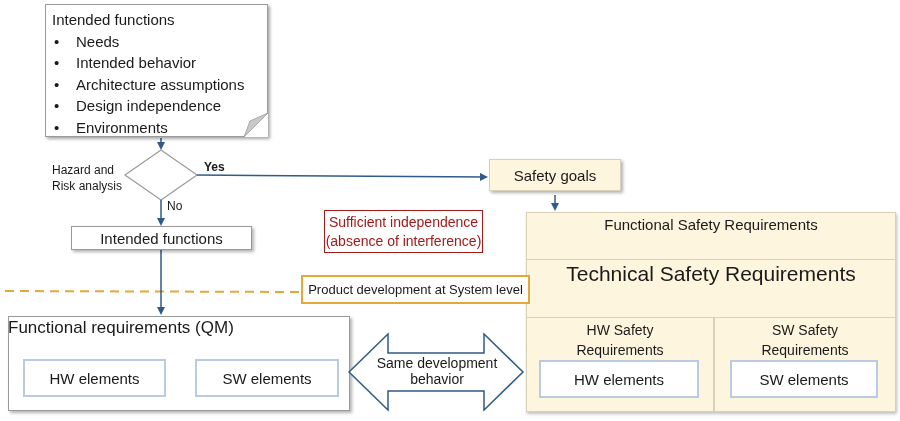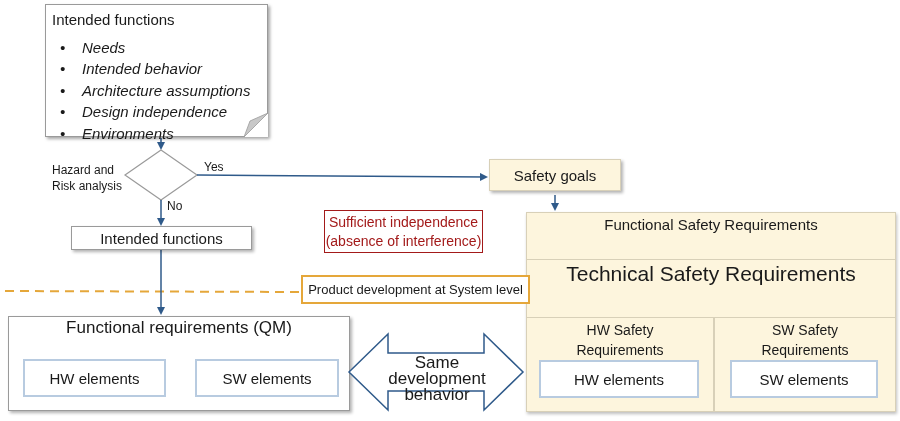--- a/index.html
+++ b/index.html
@@ -7,21 +7,21 @@
          font-family:"Liberation Sans", sans-serif; color:#1a1a1a; }
   .abs { position:absolute; box-sizing:border-box; }
   svg.overlay { position:absolute; left:0; top:0; }
 
   .note {
     left:45px; top:4px; width:223px; height:133px;
     background:#fff; border:1px solid #9a9a9a;
     box-shadow:2px 2px 3px rgba(0,0,0,0.35);
     padding:4px 6px; font-size:15px; line-height:21.5px;
   }
-  .note ul { list-style:none; margin:6px; padding:0;font-style:italic; }
+  .note ul { list-style:none; margin:0; padding:0; }
   .note li { position:relative; padding-left:24px; }
   .note li::before { content:"•"; position:absolute; left:2px; }
   .fold { position:absolute; right:-1px; bottom:-1px; width:24px; height:24px; }
 
   .label-sm { font-size:12px; line-height:16px; }
   .box-plain {
     background:#fff; border:1px solid #9a9a9a;
     box-shadow:2px 2px 3px rgba(0,0,0,0.3);
     display:flex; align-items:center; justify-content:center;
     font-size:15px;
@@ -57,22 +57,22 @@
   .product-dev {
     left:301px; top:275px; width:229px; height:29px;
     border:2px solid #e5a73a; background:#fff;
     display:flex; align-items:center; justify-content:center; font-size:13px;
   }
   .func-req {
     left:8px; top:316px; width:342px; height:95px;
     background:#fff; border:1px solid #9a9a9a;
     box-shadow:2px 2px 3px rgba(0,0,0,0.3);
   }
-  .func-req-title { left:8px; top:318px; width:342px; text-align:center; font-size:17px; }
-  .arrow-text { left:372px; top:355px; width:130px; text-align:center; font-size:17px; line-height:16px; }
+  .func-req-title { left:8px; top:318px; width:342px; font-size:17px; }
+  .arrow-text { left:372px; top:355px; width:130px; text-align:center; font-size:14px; line-height:16px; }
 </style>
 </head>
 <body>
 
 <svg class="overlay" width="900" height="421">
   <defs>
     <marker id="ah" markerWidth="8" markerHeight="8" refX="6" refY="4" orient="auto" markerUnits="userSpaceOnUse">
       <path d="M0,0 L8,4 L0,8 z" fill="#2f5a8a"></path>
     </marker>
   </defs>
@@ -104,21 +104,21 @@
   <svg class="fold" viewBox="0 0 24 24">
     <polygon points="24,0 24,24 0,24" fill="#ffffff"></polygon>
     <polygon points="0,24 24,0 6,8" fill="#c8c8c8" stroke="#9a9a9a" stroke-width="0.8"></polygon>
   </svg>
 </div>
 
 <div class="abs label-sm" style="left:52px;top:162px;">
   <div>Hazard and</div>
   <div>Risk analysis</div>
 </div>
-<div class="abs label-sm" style="left:204px;top:159px;">Yes</div>
+<div class="abs label-sm" style="left:204px;top:159px;font-weight:bold;">Yes</div>
 <div class="abs label-sm" style="left:167px;top:198px;">No</div>
 
 <div class="abs box-plain" style="left:71px;top:226px;width:181px;height:24px;">Intended functions</div>
 
 <div class="abs cream safety-goals">Safety goals</div>
 
 <div class="abs indep">
   <div>Sufficient independence</div>
   <div>(absence of interference)</div>
 </div>

